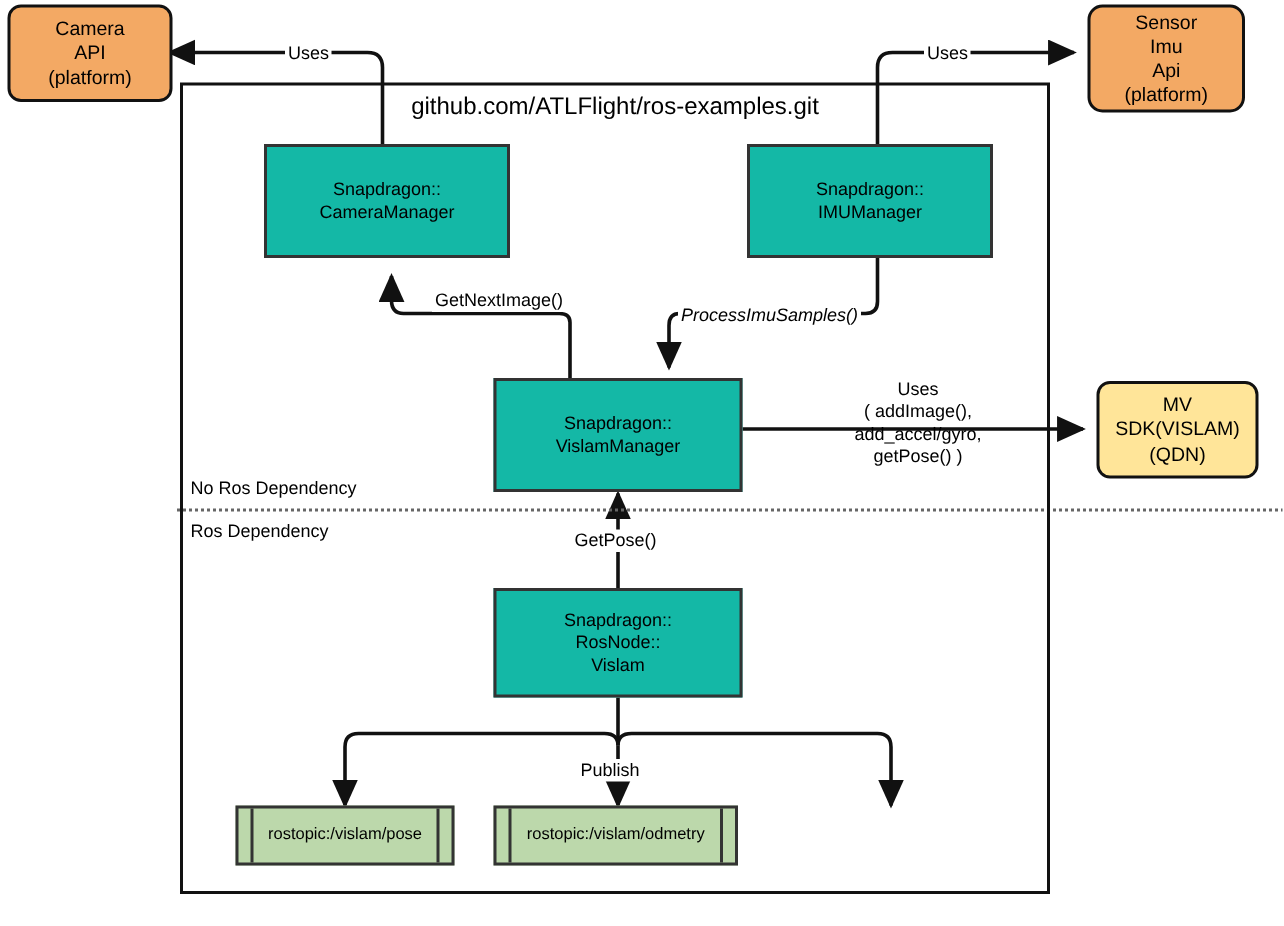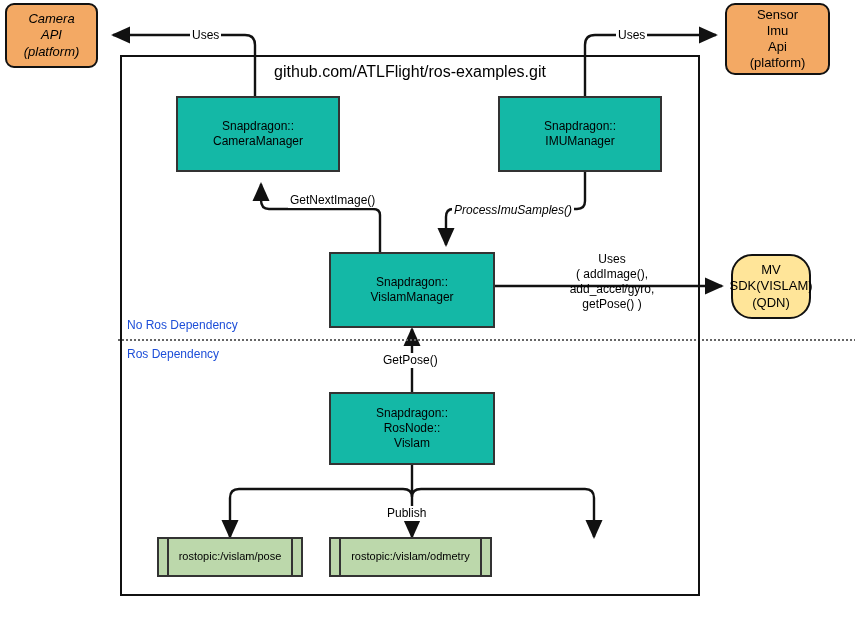--- a/index.html
+++ b/index.html
@@ -94,21 +94,21 @@
     color: #000000;
     background: #ffffff;
     text-align: center;
     line-height: 1.25;
     white-space: nowrap;
     padding: 0 2px;
   }
   .zone-label {
     position: absolute;
     font-size: 12px;
-    color: #1d4ed8;
+    color: #000000;
     white-space: nowrap;
   }
   .multiline { white-space: pre-line; }
 </style>
 </head>
 <body>
 
 <div id="canvas">
 
   <svg class="wires" viewBox="0 0 856 617" xmlns="http://www.w3.org/2000/svg">
@@ -140,30 +140,30 @@
     <line x1="118" y1="340" x2="855" y2="340" stroke="#666666" stroke-width="2" stroke-dasharray="2 2"></line>
   </svg>
 
   <div class="container-box" style="left:120px; top:55px; width:580px; height:541px;"></div>
 
   <div class="repo-label" style="left:220px; top:63px; width:380px;">github.com/ATLFlight/ros-examples.git</div>
 
   <div class="zone-label" style="left:127px; top:318px;">No Ros Dependency</div>
   <div class="zone-label" style="left:127px; top:347px;">Ros Dependency</div>
 
-  <div class="node orange multiline" style="left:5px; top:3px; width:93px; height:65px;font-style:italic;">Camera
+  <div class="node orange multiline" style="left:5px; top:3px; width:110px; height:65px;">Camera
 API
 (platform)</div>
 
   <div class="node orange multiline" style="left:725px; top:3px; width:105px; height:72px;border-radius:10px;">Sensor
 Imu
 Api
 (platform)</div>
 
-  <div class="node yellow multiline" style="left:731px; top:254px; width:80px; height:65px;border-radius:21px;">MV
+  <div class="node yellow multiline" style="left:731px; top:254px; width:108px; height:65px;">MV
 SDK(VISLAM)
 (QDN)</div>
 
   <div class="node green multiline" style="left:176px; top:96px; width:164px; height:76px;">Snapdragon::
 CameraManager</div>
 
   <div class="node green multiline" style="left:498px; top:96px; width:164px; height:76px;">Snapdragon::
 IMUManager</div>
 
   <div class="node green multiline" style="left:329px; top:252px; width:166px; height:76px;">Snapdragon::

